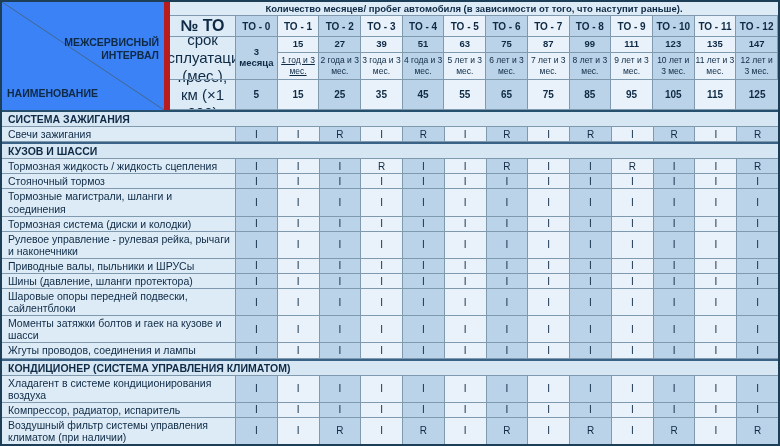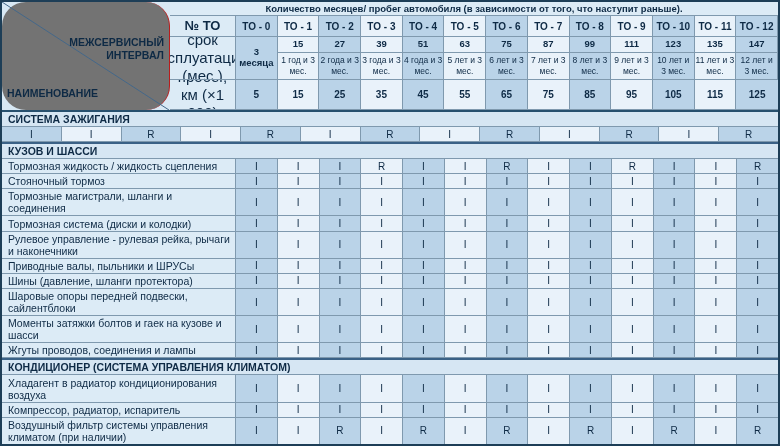--- a/index.html
+++ b/index.html
@@ -18,23 +18,22 @@
   .header {
     display:grid;
     grid-template-columns:168px 66px repeat(13, 1fr);
     grid-template-rows:14px 21px 16px 27px 1fr;
     height:110px; flex:0 0 auto;
     border-bottom:2px solid #27506e;
   }
   .corner {
     grid-column:1; grid-row:1 / 6;
     position:relative;
-    border-right:1px solid #b91c1c;
-    background:#737373;
-    border-radius:24px;
+    border-right:6px solid #b91c1c;
+    background:#3b82f6;
   }
   .corner svg { position:absolute; inset:0; width:100%; height:100%; }
   .corner-top {
     position:absolute; top:34px; right:5px; width:110px;
     text-align:right; font-weight:bold; font-size:10.5px; line-height:1.25;
   }
   .corner-bottom {
     position:absolute; bottom:11px; left:5px;
     font-weight:bold; font-size:10.5px;
   }
@@ -47,21 +46,21 @@
     padding-bottom:1px;
   }
   .hcell {
     border-right:1px solid #7f99ae;
     border-bottom:1px solid #7f99ae;
     display:flex; align-items:center; justify-content:center;
     text-align:center; overflow:hidden;
   }
   .hcell:nth-last-child(1) { border-right:none; }
   .hlbl { background:#dcebf6; font-size:15px; line-height:1.2; padding:1px; }
-  .hlbl.noto { font-weight:bold; font-size:13px; }
+  .hlbl.noto { font-weight:bold; font-size:16px; }
   .tolabel { font-weight:bold; font-size:10px; }
   .months  { font-weight:bold; font-size:9.5px; line-height:1.15; padding:1px; }
   .years   { font-size:8.5px; line-height:1.3; padding:1px; }
   .mileage { font-weight:bold; font-size:10px; }
   .dark  { background:#bad3e8; }
   .light { background:#e9f2fa; }
 
   
   .body { flex:1 1 auto; display:flex; flex-direction:column; }
   .secbar {
@@ -108,21 +107,21 @@
     <div class="banner" style="grid-column:2/16;grid-row:1;">Количество месяцев/ пробег автомобиля (в зависимости от того, что наступит раньше).</div>
     <div class="hcell hlbl noto" style="grid-column:2;grid-row:2;">№ ТО</div>
     <div class="hcell hlbl" style="grid-column:2;grid-row:3/5;">срок эксплуатации, (мес.)</div>
     <div class="hcell hlbl" style="grid-column:2;grid-row:5;">пробег, км (×1 000)</div>
 
   <div class="hcell tolabel dark" style="grid-area: 2 / 3;">ТО - 0</div>
       <div class="hcell months dark" style="grid-area: 3 / 3 / 5;">3 месяца</div>
       <div class="hcell mileage dark" style="grid-area: 5 / 3;">5</div>
       <div class="hcell tolabel light" style="grid-area: 2 / 4;">ТО - 1</div>
       <div class="hcell months light" style="grid-area: 3 / 4;">15</div>
-      <div class="hcell years light" style="grid-area: 4 / 4;">1 год и 3 мес.</div>
+      <div class="hcell years light" style="grid-area: 4 / 4; text-decoration: underline;">1 год и 3 мес.</div>
       <div class="hcell mileage light" style="grid-area: 5 / 4;">15</div>
       <div class="hcell tolabel dark" style="grid-area: 2 / 5;">ТО - 2</div>
       <div class="hcell months dark" style="grid-area: 3 / 5;">27</div>
       <div class="hcell years dark" style="grid-area: 4 / 5;">2 года и 3 мес.</div>
       <div class="hcell mileage dark" style="grid-area: 5 / 5;">25</div>
       <div class="hcell tolabel light" style="grid-area: 2 / 6;">ТО - 3</div>
       <div class="hcell months light" style="grid-area: 3 / 6;">39</div>
       <div class="hcell years light" style="grid-area: 4 / 6;">3 года и 3 мес.</div>
       <div class="hcell mileage light" style="grid-area: 5 / 6;">35</div>
       <div class="hcell tolabel dark" style="grid-area: 2 / 7;">ТО - 4</div>
@@ -160,20 +159,21 @@
       <div class="hcell tolabel dark" style="grid-area: 2 / 15;">ТО - 12</div>
       <div class="hcell months dark" style="grid-area: 3 / 15;">147</div>
       <div class="hcell years dark" style="grid-area: 4 / 15;">12 лет и 3 мес.</div>
       <div class="hcell mileage dark" style="grid-area: 5 / 15;">125</div>
     </div>
 
   <div class="body">
 
   <div class="secbar">СИСТЕМА ЗАЖИГАНИЯ</div>
       <div class="brow">
+        <div class="blabel">Свечи зажигания</div>
         <div class="bcell dark">I</div>
         <div class="bcell light">I</div>
         <div class="bcell dark">R</div>
         <div class="bcell light">I</div>
         <div class="bcell dark">R</div>
         <div class="bcell light">I</div>
         <div class="bcell dark">R</div>
         <div class="bcell light">I</div>
         <div class="bcell dark">R</div>
         <div class="bcell light">I</div>
@@ -337,21 +337,21 @@
         <div class="bcell dark">I</div>
         <div class="bcell light">I</div>
         <div class="bcell dark">I</div>
         <div class="bcell light">I</div>
         <div class="bcell dark">I</div>
         <div class="bcell light">I</div>
         <div class="bcell dark">I</div>
       </div>
       <div class="secbar">КОНДИЦИОНЕР (СИСТЕМА УПРАВЛЕНИЯ КЛИМАТОМ)</div>
       <div class="brow">
-        <div class="blabel">Хладагент в радиатор кондиционирования воздуха</div>
+        <div class="blabel">Хладагент в системе кондиционирования воздуха</div>
         <div class="bcell dark">I</div>
         <div class="bcell light">I</div>
         <div class="bcell dark">I</div>
         <div class="bcell light">I</div>
         <div class="bcell dark">I</div>
         <div class="bcell light">I</div>
         <div class="bcell dark">I</div>
         <div class="bcell light">I</div>
         <div class="bcell dark">I</div>
         <div class="bcell light">I</div>

